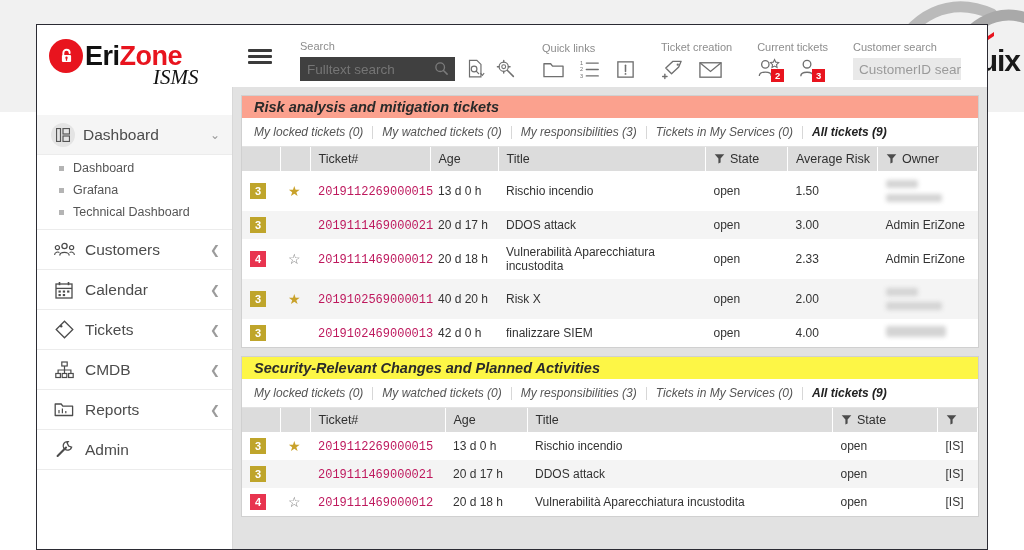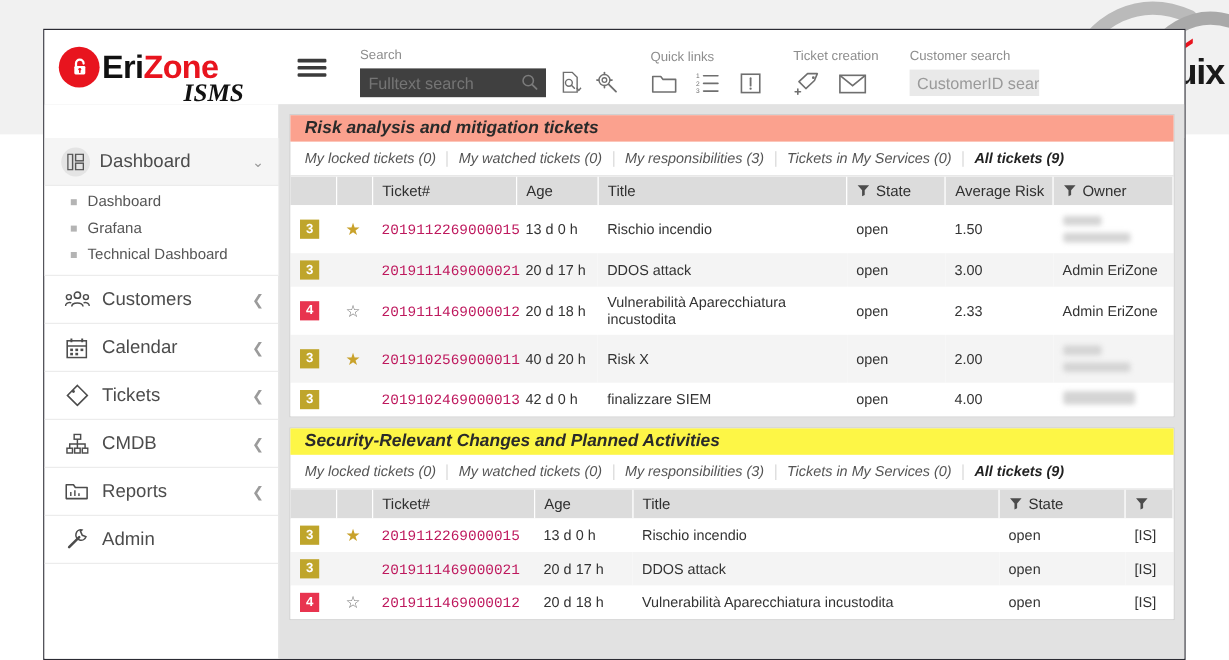--- a/index.html
+++ b/index.html
@@ -22,21 +22,21 @@
     position:absolute;left:36px;top:24px;width:952px;height:526px;
     background:#ffffff;border:1px solid #2b2b33;box-sizing:border-box;overflow:hidden;
   }
 
   
   .topbar{position:absolute;left:0;top:0;width:950px;height:62px;background:#fff;display:flex;align-items:center;}
   .brand{width:196px;min-width:196px;display:flex;align-items:center;padding-left:12px;box-sizing:border-box;position:relative;}
   .lock{width:34px;height:34px;border-radius:50%;background:#e8141e;display:inline-flex;align-items:center;justify-content:center;margin-right:2px;}
   .brand-text{font-size:27px;font-weight:bold;letter-spacing:-.5px;line-height:1;color:#111;font-family:"Liberation Sans",sans-serif;}
   .brand-text .z{color:#e8141e;}
-  .isms{position:absolute;left:116px;top:26px;font-size:21px;font-style:italic;color:#111;font-family:"Liberation Serif",serif;letter-spacing:0px;font-weight:bold;}
+  .isms{position:absolute;left:116px;top:26px;font-size:21px;font-style:italic;color:#111;font-family:"Liberation Serif",serif;letter-spacing:0px;}
 
   .burger{width:54px;display:flex;align-items:center;justify-content:center;cursor:pointer;}
   .burger span{display:block;width:24px;height:3px;background:#3b3b3b;margin:3px 0;border-radius:1px;}
 
   .tb-sep{width:1px;background:#e2e2e2;margin:12px 0;}
   .tb-group{padding:9px 10px 0 14px;box-sizing:border-box;position:relative;}
   .tb-label{font-size:11px;color:#8d8d8d;margin-bottom:5px;white-space:nowrap;}
   .tb-row{display:flex;align-items:center;gap:9px;}
   .searchbox{position:relative;width:155px;height:24px;background:#404040;display:flex;align-items:center;}
   .searchbox input{border:0;background:transparent;outline:none;font-size:13.5px;color:#9a9a9a;width:120px;padding-left:7px;font-family:"Liberation Sans",sans-serif;}
@@ -224,20 +224,40 @@
           <svg width="25" height="21" viewBox="0 0 26 21">
             <rect x="2" y="3.5" width="22" height="15" fill="none" stroke="#6f6f6f" stroke-width="1.4"></rect>
             <path d="M2 3.5 L13 12.5 L24 3.5" fill="none" stroke="#6f6f6f" stroke-width="1.4"></path>
           </svg>
         </span>
       </div>
     </div>
 
     <div class="tb-sep"></div>
 
+    <div class="tb-group">
+      <div class="tb-label">Current tickets</div>
+      <div class="tb-row" style="gap:16px;">
+        <span class="icon-btn" style="position:relative;">
+          <svg width="24" height="22" viewBox="0 0 26 23">
+            <circle cx="9" cy="6.5" r="4" fill="none" stroke="#6f6f6f" stroke-width="1.4"></circle>
+            <path d="M2.5 19 C2.5 13.5 15.5 13.5 15.5 19" fill="none" stroke="#6f6f6f" stroke-width="1.4"></path>
+            <path d="M19 1.2 l1.35 2.9 l3.1 .4 l-2.3 2.2 .6 3.1 -2.75-1.5 -2.75 1.5 .6-3.1 -2.3-2.2 3.1-.4 z" fill="none" stroke="#6f6f6f" stroke-width="1.2"></path>
+          </svg>
+          <span class="badge" style="right:-3px;bottom:-2px;">2</span>
+        </span>
+        <span class="icon-btn" style="position:relative;">
+          <svg width="21" height="22" viewBox="0 0 20 23">
+            <circle cx="9.5" cy="6.5" r="4" fill="none" stroke="#6f6f6f" stroke-width="1.4"></circle>
+            <path d="M3 19 C3 13.5 16 13.5 16 19" fill="none" stroke="#6f6f6f" stroke-width="1.4"></path>
+          </svg>
+          <span class="badge" style="right:-7px;bottom:-2px;">3</span>
+        </span>
+      </div>
+    </div>
 
     <div class="tb-sep"></div>
 
     <div class="tb-group">
       <div class="tb-label">Customer search</div>
       <div class="tb-row">
         <div class="cust-field">
           <span>CustomerID search</span>
         </div>
       </div>

